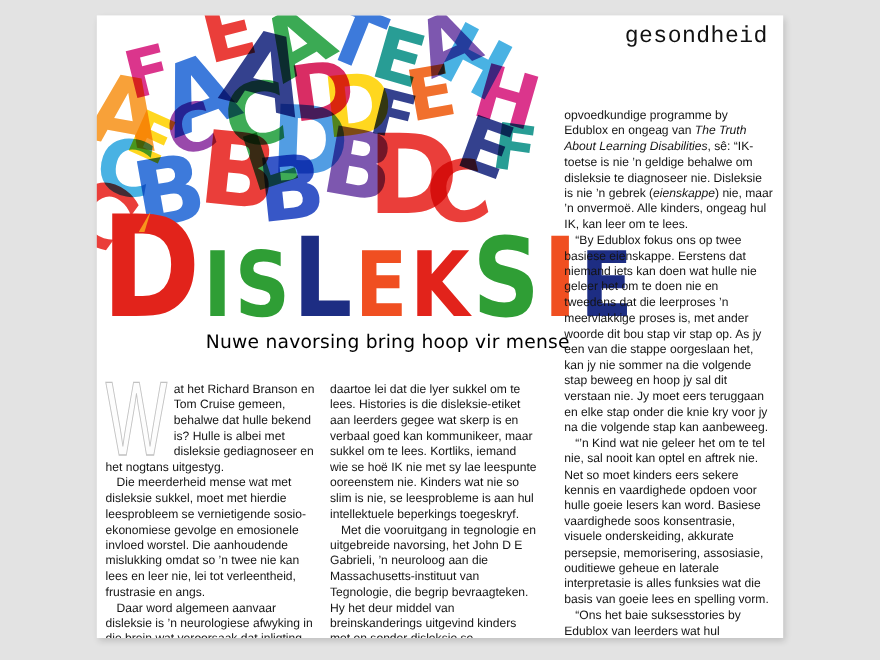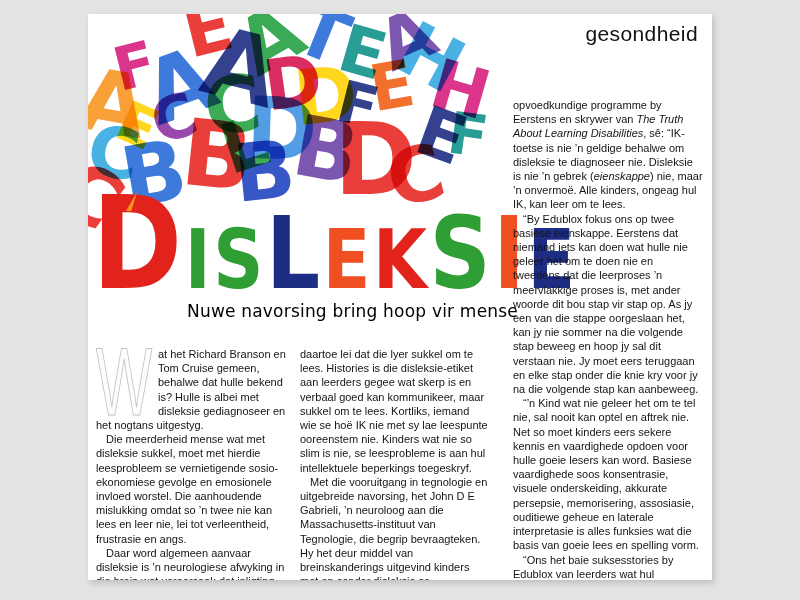--- a/index.html
+++ b/index.html
@@ -12,21 +12,21 @@
   }
 
   
   .collage { position:absolute; left:0; top:0; width:420px; height:220px; }
   .cl {
     position:absolute; font-family:"DejaVu Sans",sans-serif; font-weight:bold;
     line-height:1; mix-blend-mode:multiply; opacity:.88; user-select:none;
   }
 
   .section-label {
-    position:absolute; top:8px; right:14px; font-family:Liberation Sans, sans-serif;
+    position:absolute; top:8px; right:14px; font-family:Liberation Mono, monospace;
     font-size:21px; color:#111; letter-spacing:.4px;
   }
 
   
   .title {
     position:absolute; left:4px; top:166px; display:flex; align-items:baseline;
     font-family:"DejaVu Sans",sans-serif; font-weight:bold; line-height:1;
     transform:scaleX(.85); transform-origin:left bottom; white-space:nowrap;
   }
   .title span { margin-right:3px; }
@@ -118,19 +118,19 @@
       <p class="indent"><span>Die meerderheid mense wat met disleksie sukkel, moet met hierdie leesprobleem se vernietigende sosio-ekonomiese gevolge en emosionele invloed worstel. Die aanhoudende mislukking omdat so ’n twee nie kan lees en leer nie, lei tot verleentheid, frustrasie en angs.</span></p>
       <p class="indent"><span>Daar word algemeen aanvaar disleksie is ’n neurologiese afwyking in die brein wat veroorsaak dat inligting verskillend geprosesseer en geïnterpreteer word, wat</span></p>
     </div>
 
   <div class="col col2">
       <p><span>daartoe lei dat die lyer sukkel om te lees. Histories is die disleksie-etiket aan leerders gegee wat skerp is en verbaal goed kan kommunikeer, maar sukkel om te lees. Kortliks, iemand wie se hoë IK nie met sy lae leespunte ooreenstem nie. Kinders wat nie so slim is nie, se leesprobleme is aan hul intellektuele beperkings toegeskryf.</span></p>
       <p class="indent"><span>Met die vooruitgang in tegnologie en uitgebreide navorsing, het John D E Gabrieli, ’n neuroloog aan die Massachusetts-instituut van Tegnologie, die begrip bevraagteken. Hy het deur middel van breinskanderings uitgevind kinders met en sonder disleksie se denkprosesse is dieselfde terwyl hulle lees.</span></p>
     </div>
 
   <div class="col col3">
-      <p><span>opvoedkundige programme by Eerstens en skrywer van </span><span class="it">The Truth About Learning Disabilities</span><span>, sê: “IK-toetse is nie ’n geldige behalwe om disleksie te diagnoseer nie. Disleksie is nie ’n gebrek (</span><span class="it">eienskappe</span><span>) nie, maar ’n onvermoë. Alle kinders, ongeag hul IK, kan leer om te lees.</span></p>
+      <p><span>opvoedkundige programme by Edublox en ongeag van </span><span class="it">The Truth About Learning Disabilities</span><span>, sê: “IK-toetse is nie ’n geldige behalwe om disleksie te diagnoseer nie. Disleksie is nie ’n gebrek (</span><span class="it">eienskappe</span><span>) nie, maar ’n onvermoë. Alle kinders, ongeag hul IK, kan leer om te lees.</span></p>
       <p class="indent"><span>“By Edublox fokus ons op twee basiese eienskappe. Eerstens dat niemand iets kan doen wat hulle nie geleer het om te doen nie en tweedens dat die leerproses ’n meervlakkige proses is, met ander woorde dit bou stap vir stap op. As jy een van die stappe oorgeslaan het, kan jy nie sommer na die volgende stap beweeg en hoop jy sal dit verstaan nie. Jy moet eers teruggaan en elke stap onder die knie kry voor jy na die volgende stap kan aanbeweeg.</span></p>
       <p class="indent"><span>“’n Kind wat nie geleer het om te tel nie, sal nooit kan optel en aftrek nie. Net so moet kinders eers sekere kennis en vaardighede opdoen voor hulle goeie lesers kan word. Basiese vaardighede soos konsentrasie, visuele onderskeiding, akkurate persepsie, memorisering, assosiasie, ouditiewe geheue en laterale interpretasie is alles funksies wat die basis van goeie lees en spelling vorm.</span></p>
       <p class="indent"><span>“Ons het baie suksesstories by Edublox van leerders wat hul leesprobleme oorkom het.”</span></p>
     </div>
 
 </div>
 
 </body></html>

